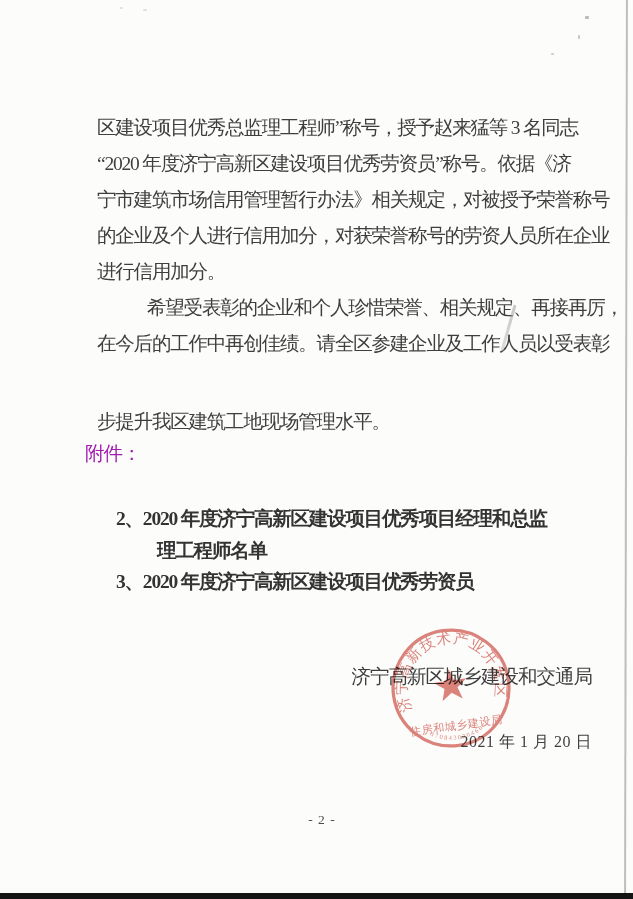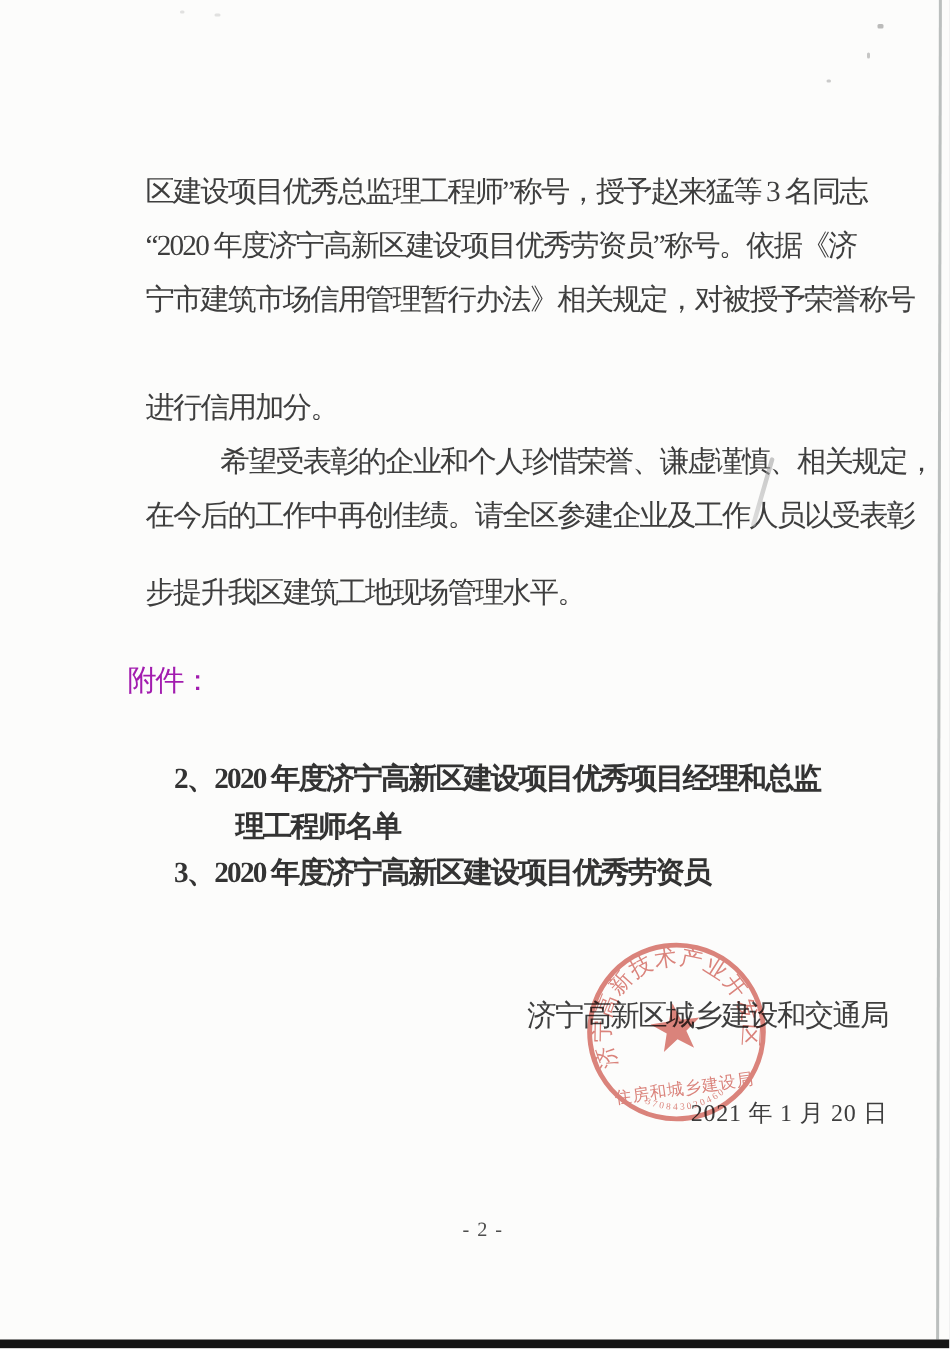--- a/index.html
+++ b/index.html
@@ -59,24 +59,25 @@
   }
 </style>
 </head>
 <body>
 
 <div class="page">
 
   <div class="bline" style="top:114px">区建设项目优秀总监理工程师”称号，授予赵来猛等 3 名同志</div>
   <div class="bline" style="top:150px">“2020 年度济宁高新区建设项目优秀劳资员”称号。依据《济</div>
   <div class="bline" style="top:186px">宁市建筑市场信用管理暂行办法》相关规定，对被授予荣誉称号</div>
+  <div class="bline" style="top:222px">的企业及个人进行信用加分，对获荣誉称号的劳资人员所在企业</div>
   <div class="bline" style="top:258px">进行信用加分。</div>
-  <div class="bline indent" style="top:294px">希望受表彰的企业和个人珍惜荣誉、谦虚谨慎、相关规定，</div>
+  <div class="bline indent" style="top:294px">希望受表彰的企业和个人珍惜荣誉、相关规定、再接再厉，</div>
   <div class="bline" style="top:330px">在今后的工作中再创佳绩。请全区参建企业及工作人员以受表彰</div>
-  <div class="bline" style="top:381px">步提升我区建筑工地现场管理水平。</div>
+  <div class="bline" style="top:408px">步提升我区建筑工地现场管理水平。</div>
 
   <div class="att-label" style="top:440px">附件：</div>
   <div class="att-item" style="top:505px">2、2020 年度济宁高新区建设项目优秀项目经理和总监</div>
   <div class="att-item cont" style="top:537px">理工程师名单</div>
   <div class="att-item" style="top:568px">3、2020 年度济宁高新区建设项目优秀劳资员</div>
 
   <div class="sig-block sig-agency">济宁高新区城乡建设和交通局</div>
   <div class="sig-block sig-date">2021 年 1 月 20 日</div>
 
   <svg class="seal" viewBox="0 0 124 124">

